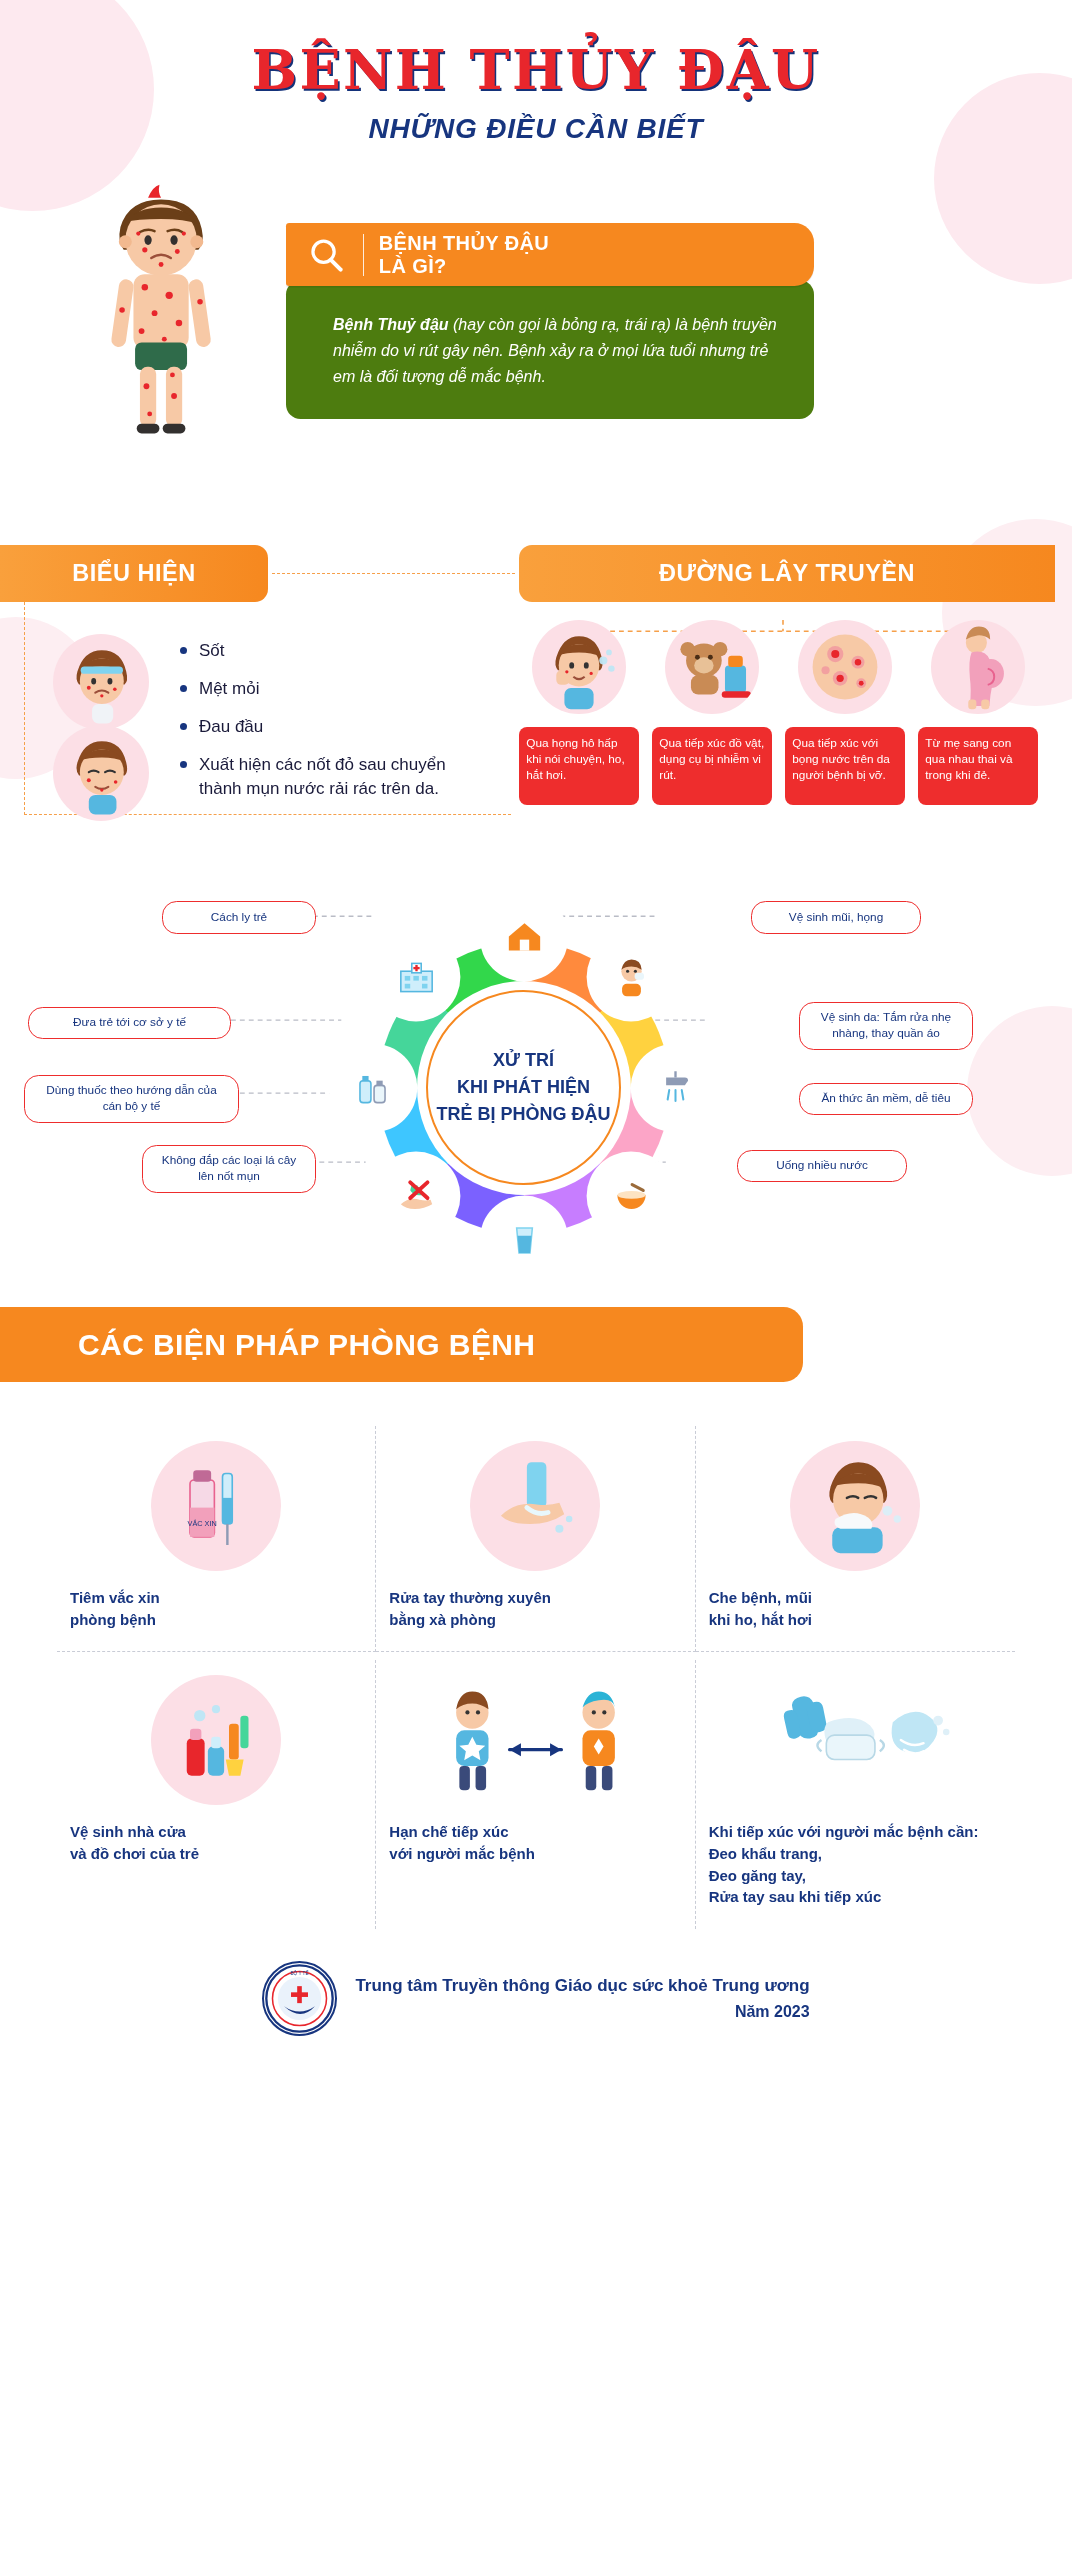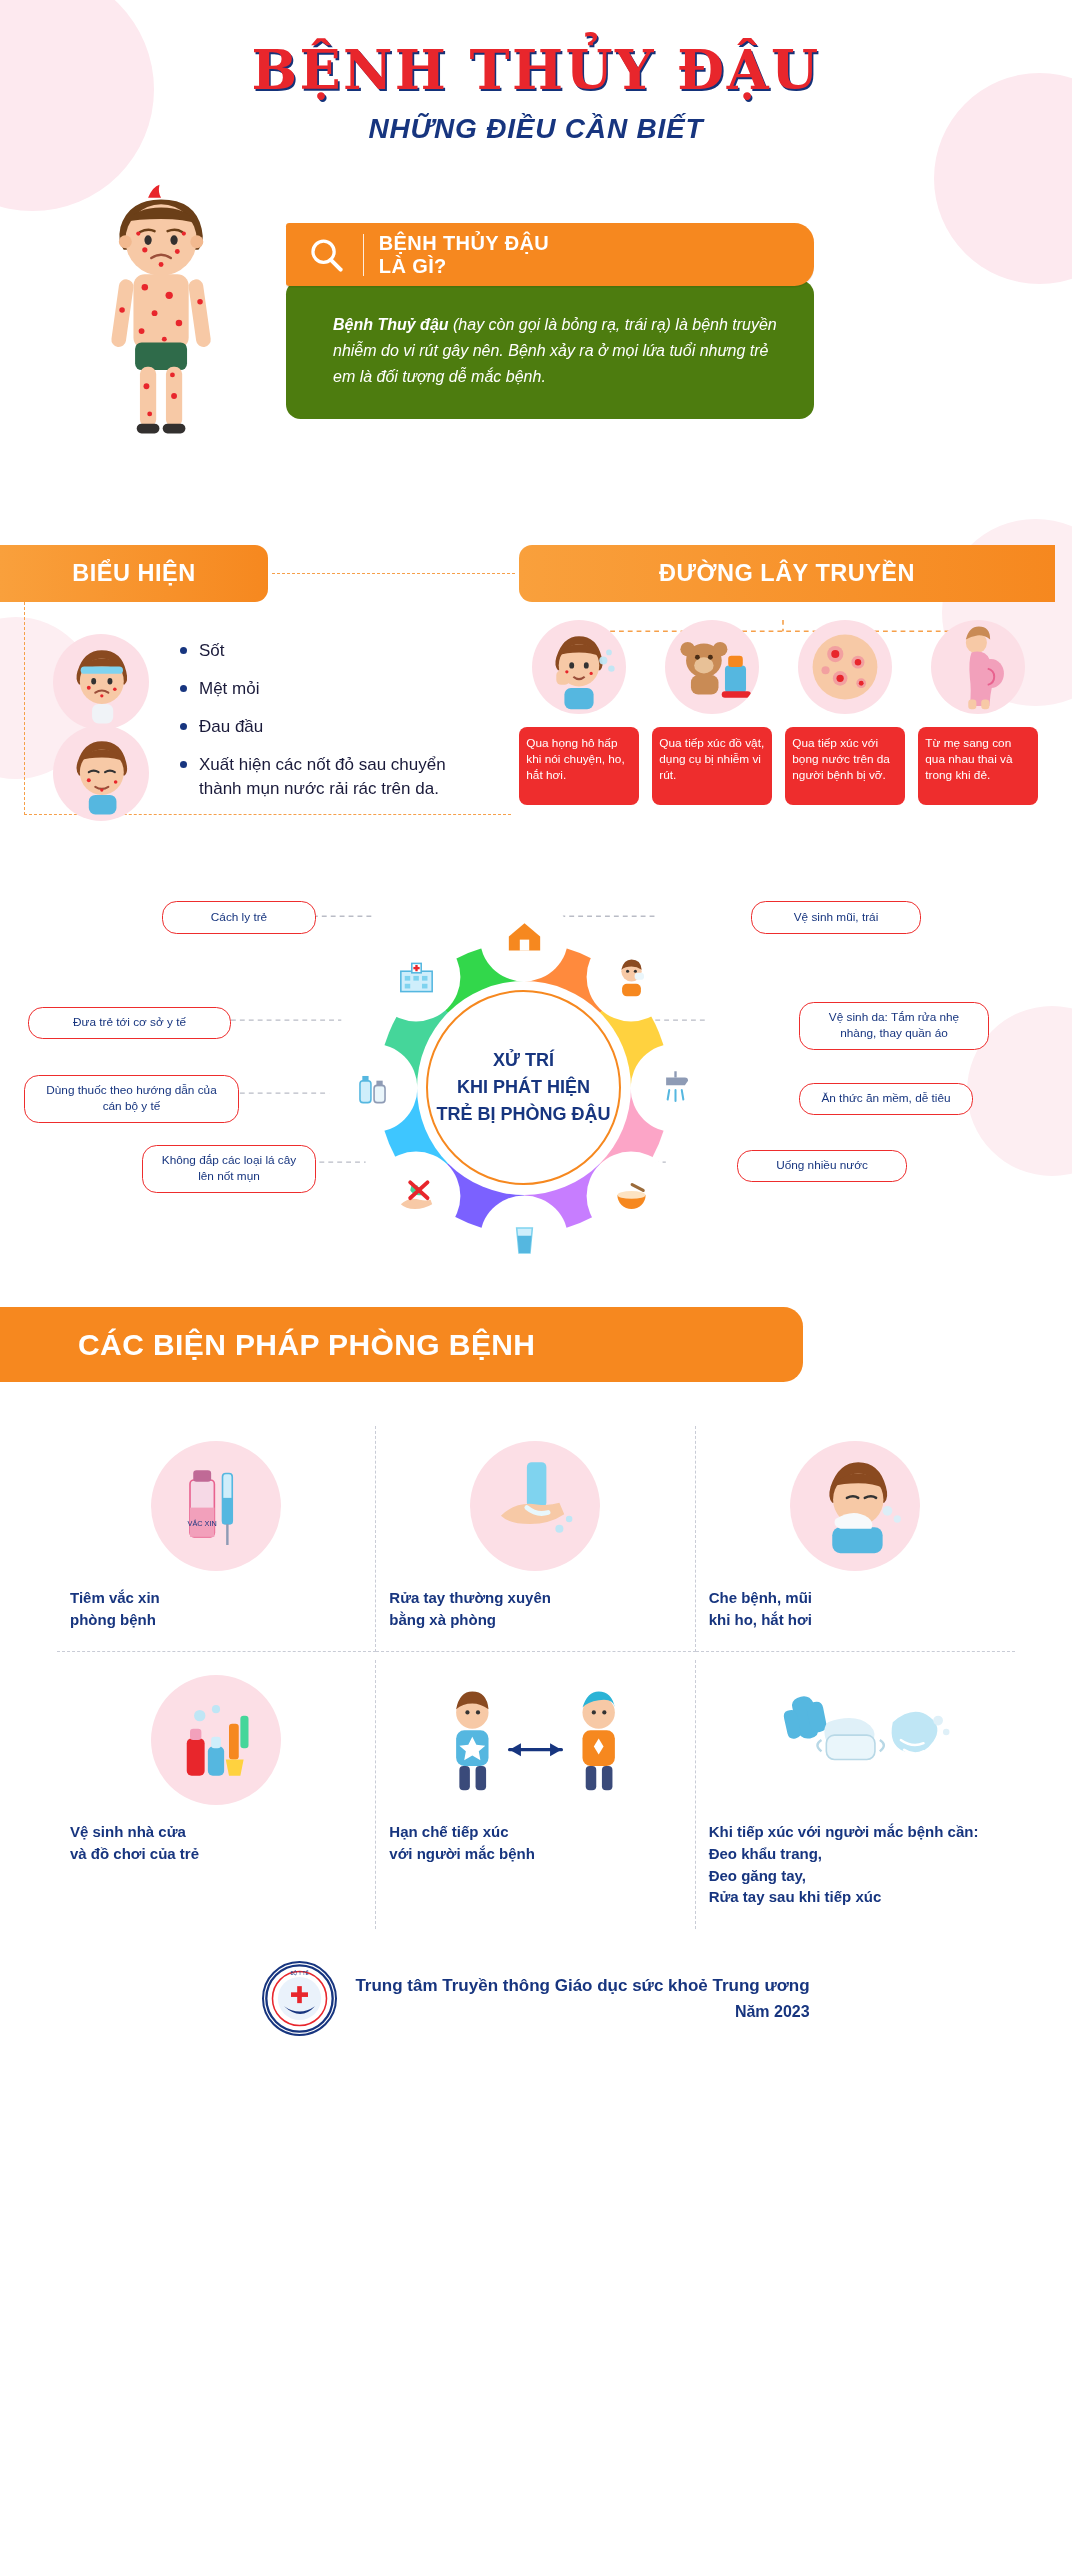--- a/index.html
+++ b/index.html
@@ -552,22 +552,22 @@
       </div>
 
       <div class="wheel-center">
         <div>XỬ TRÍ</div>
         <div>KHI PHÁT HIỆN</div>
         <div>TRẺ BỊ PHÒNG ĐẬU</div>
       </div>
     </div>
 
     <div class="wheel-label light" style="left:162px;top:19.5px;width:154px;">Cách ly trẻ</div>
-    <div class="wheel-label light" style="left:751px;top:19.5px;width:170px;">Vệ sinh mũi, trái</div>
-    <div class="wheel-label light" style="left:799px;top:120px;width:190px;">Vệ sinh da: Tắm rửa nhẹ nhàng, thay quần áo</div>
+    <div class="wheel-label light" style="left:751px;top:19.5px;width:170px;">Vệ sinh mũi, họng</div>
+    <div class="wheel-label light" style="left:799px;top:120px;width:174px;">Vệ sinh da: Tắm rửa nhẹ nhàng, thay quần áo</div>
     <div class="wheel-label light" style="left:799px;top:201px;width:174px;">Ăn thức ăn mềm, dễ tiêu</div>
     <div class="wheel-label light" style="left:737px;top:268px;width:170px;">Uống nhiều nước</div>
     <div class="wheel-label light" style="left:142px;top:263px;width:174px;">Không đắp các loại lá cây lên nốt mụn</div>
     <div class="wheel-label light" style="left:24px;top:193px;width:215px;">Dùng thuốc theo hướng dẫn của cán bộ y tế</div>
     <div class="wheel-label light" style="left:28px;top:125px;width:203px;">Đưa trẻ tới cơ sở y tế</div>
   </div>
 
   <div class="prev-title">CÁC BIỆN PHÁP PHÒNG BỆNH</div>
 
   <div class="prev-grid">

